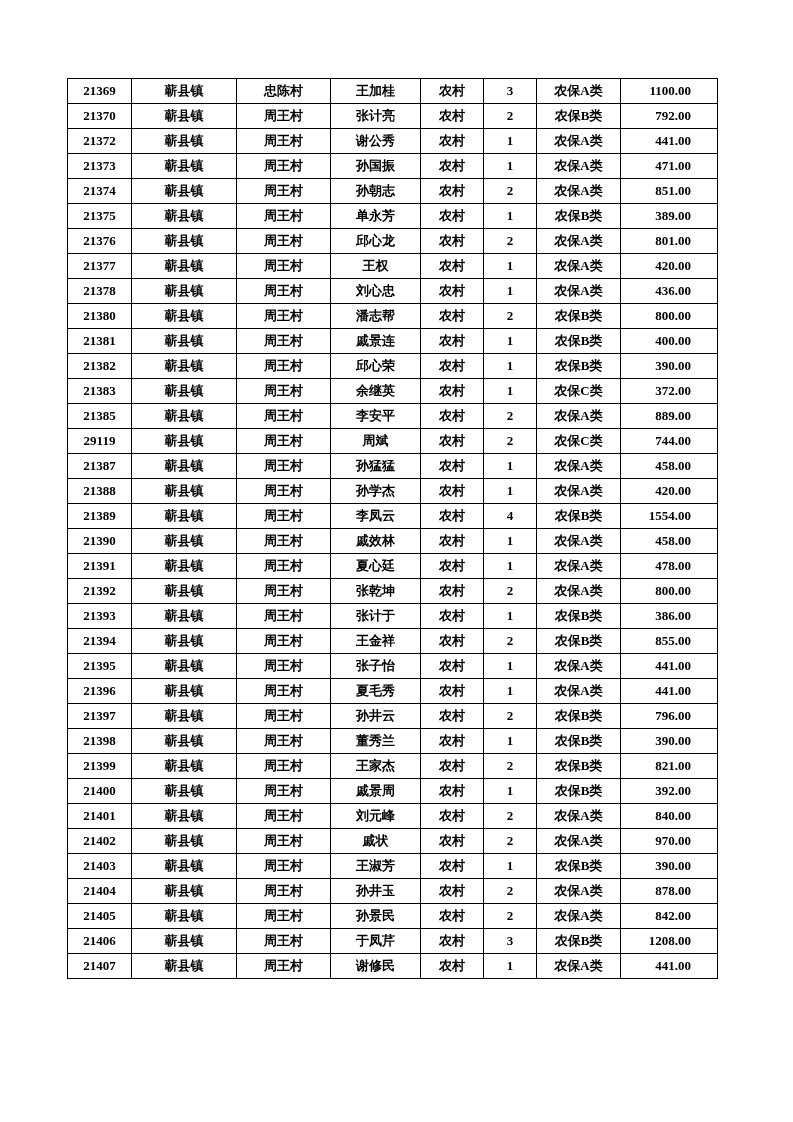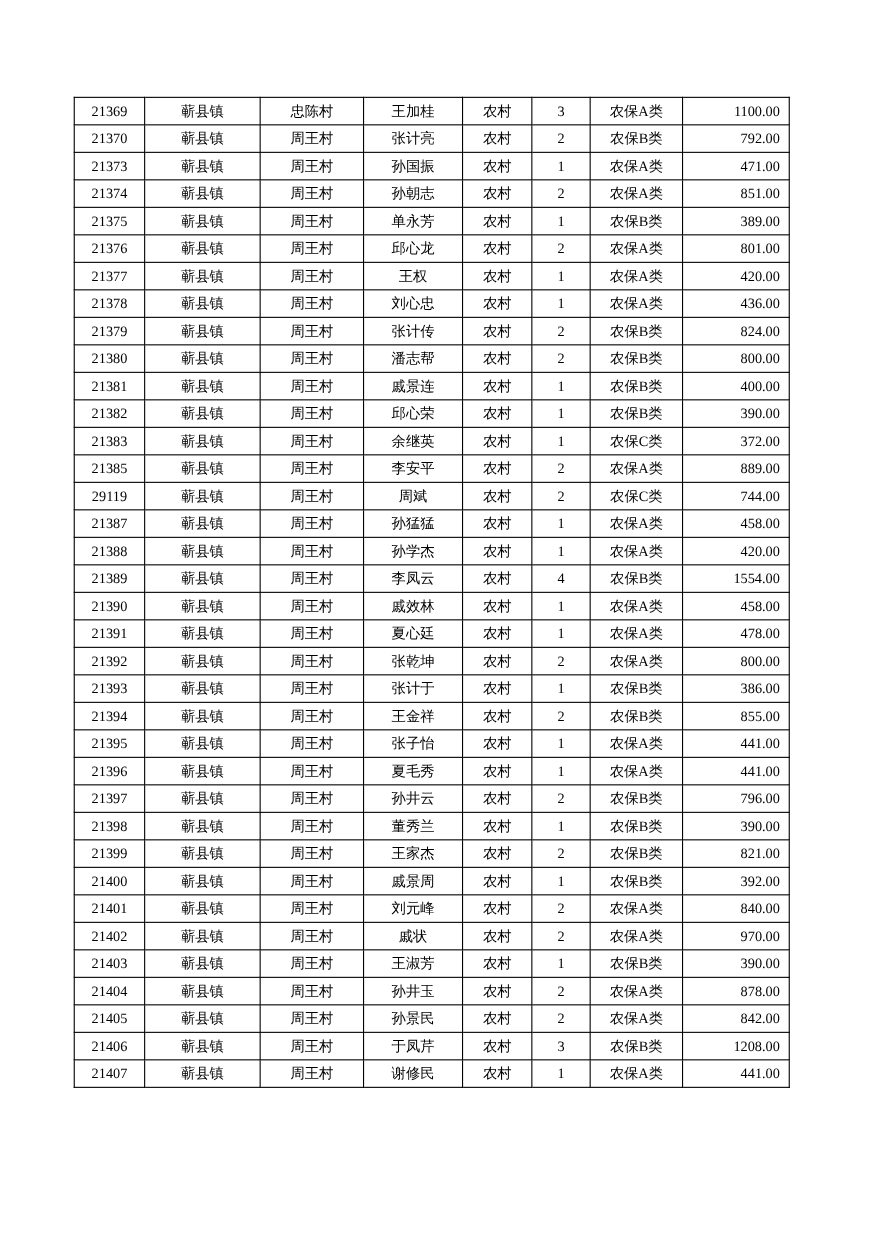--- a/index.html
+++ b/index.html
@@ -15,39 +15,40 @@
   .page {
     position: relative;
     width: 793px;
     height: 1122px;
     background: #ffffff;
     overflow: hidden;
   }
   table.data-table {
     position: absolute;
     left: 67px;
-    top: 88px;
+    top: 78px;
     width: 650px;
     border-collapse: collapse;
     table-layout: fixed;
+    font-weight: bold;
   }
   table.data-table td {
     border: 1px solid #000000;
     height: 24px;
     font-size: 13px;
     line-height: 24px;
     color: #000000;
     text-align: center;
     padding: 0;
     overflow: hidden;
     white-space: nowrap;
   }
   table.data-table td.amount {
     text-align: right;
-    padding-right: 8px;
+    padding-right: 26px;
     margin-left: 16px;
   }
   col.c-serial   { width: 64px; }
   col.c-town     { width: 105px; }
   col.c-village  { width: 94px; }
   col.c-name     { width: 90px; }
   col.c-type     { width: 63px; }
   col.c-count    { width: 53px; }
   col.c-category { width: 84px; }
   col.c-amount   { width: 97px; }
@@ -82,20 +83,30 @@
           <td>21370</td>
           <td>蕲县镇</td>
           <td>周王村</td>
           <td>张计亮</td>
           <td>农村</td>
           <td>2</td>
           <td>农保B类</td>
           <td class="amount">792.00</td>
         </tr>
         <tr>
+          <td>21372</td>
+          <td>蕲县镇</td>
+          <td>周王村</td>
+          <td>谢公秀</td>
+          <td>农村</td>
+          <td>1</td>
+          <td>农保A类</td>
+          <td class="amount">441.00</td>
+        </tr>
+        <tr>
           <td>21373</td>
           <td>蕲县镇</td>
           <td>周王村</td>
           <td>孙国振</td>
           <td>农村</td>
           <td>1</td>
           <td>农保A类</td>
           <td class="amount">471.00</td>
         </tr>
         <tr>
@@ -140,30 +151,20 @@
         </tr>
         <tr>
           <td>21378</td>
           <td>蕲县镇</td>
           <td>周王村</td>
           <td>刘心忠</td>
           <td>农村</td>
           <td>1</td>
           <td>农保A类</td>
           <td class="amount">436.00</td>
-        </tr>
-        <tr>
-          <td>21379</td>
-          <td>蕲县镇</td>
-          <td>周王村</td>
-          <td>张计传</td>
-          <td>农村</td>
-          <td>2</td>
-          <td>农保B类</td>
-          <td class="amount">824.00</td>
         </tr>
         <tr>
           <td>21380</td>
           <td>蕲县镇</td>
           <td>周王村</td>
           <td>潘志帮</td>
           <td>农村</td>
           <td>2</td>
           <td>农保B类</td>
           <td class="amount">800.00</td>

